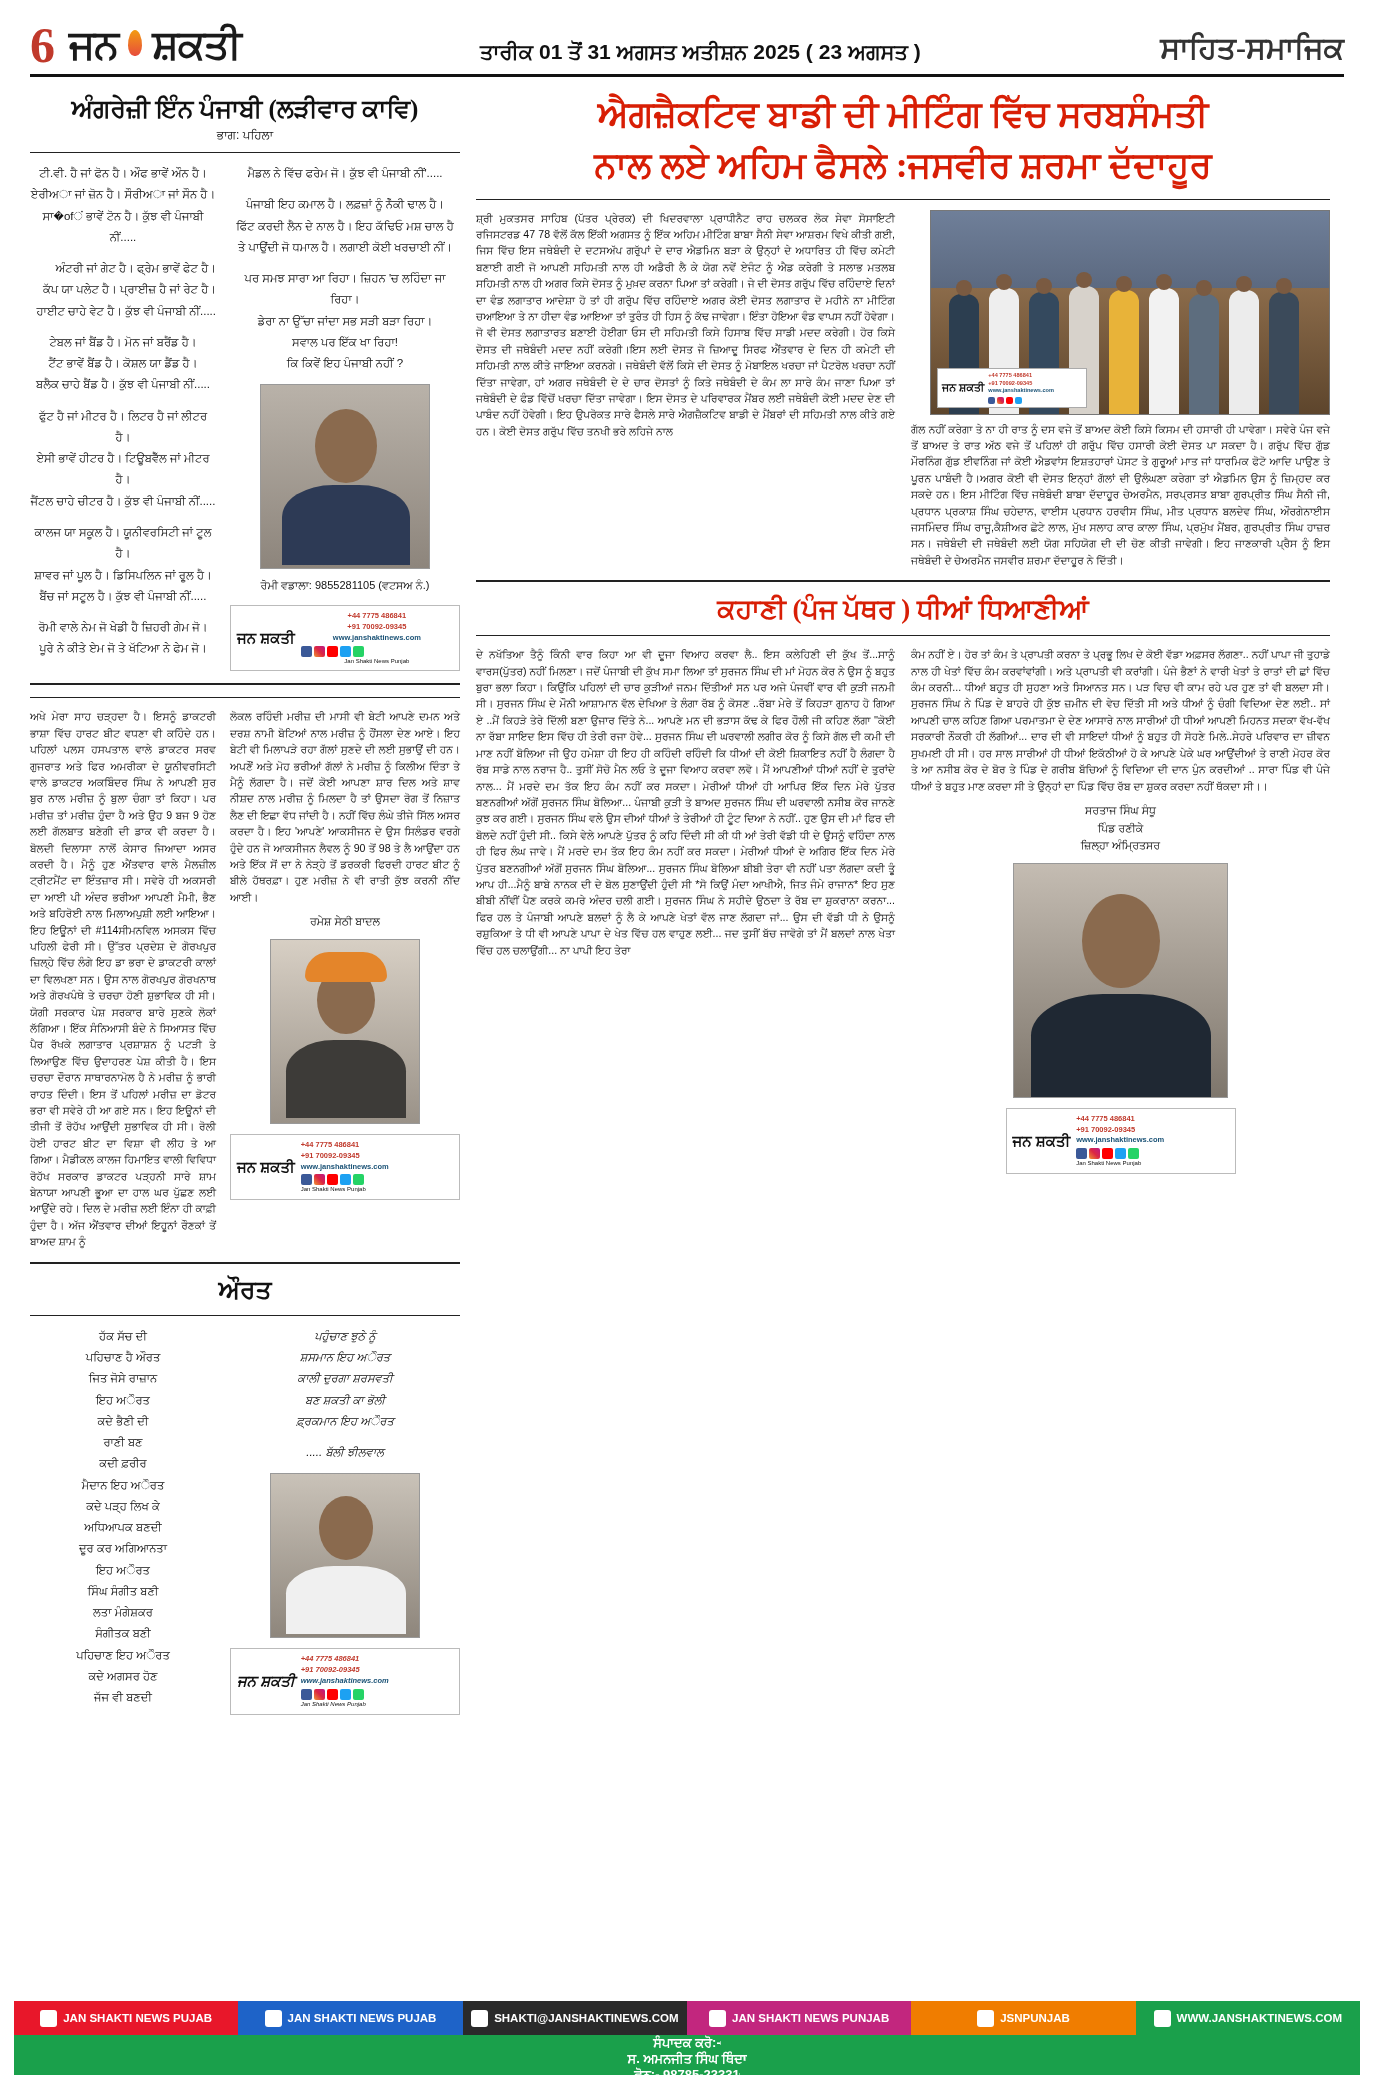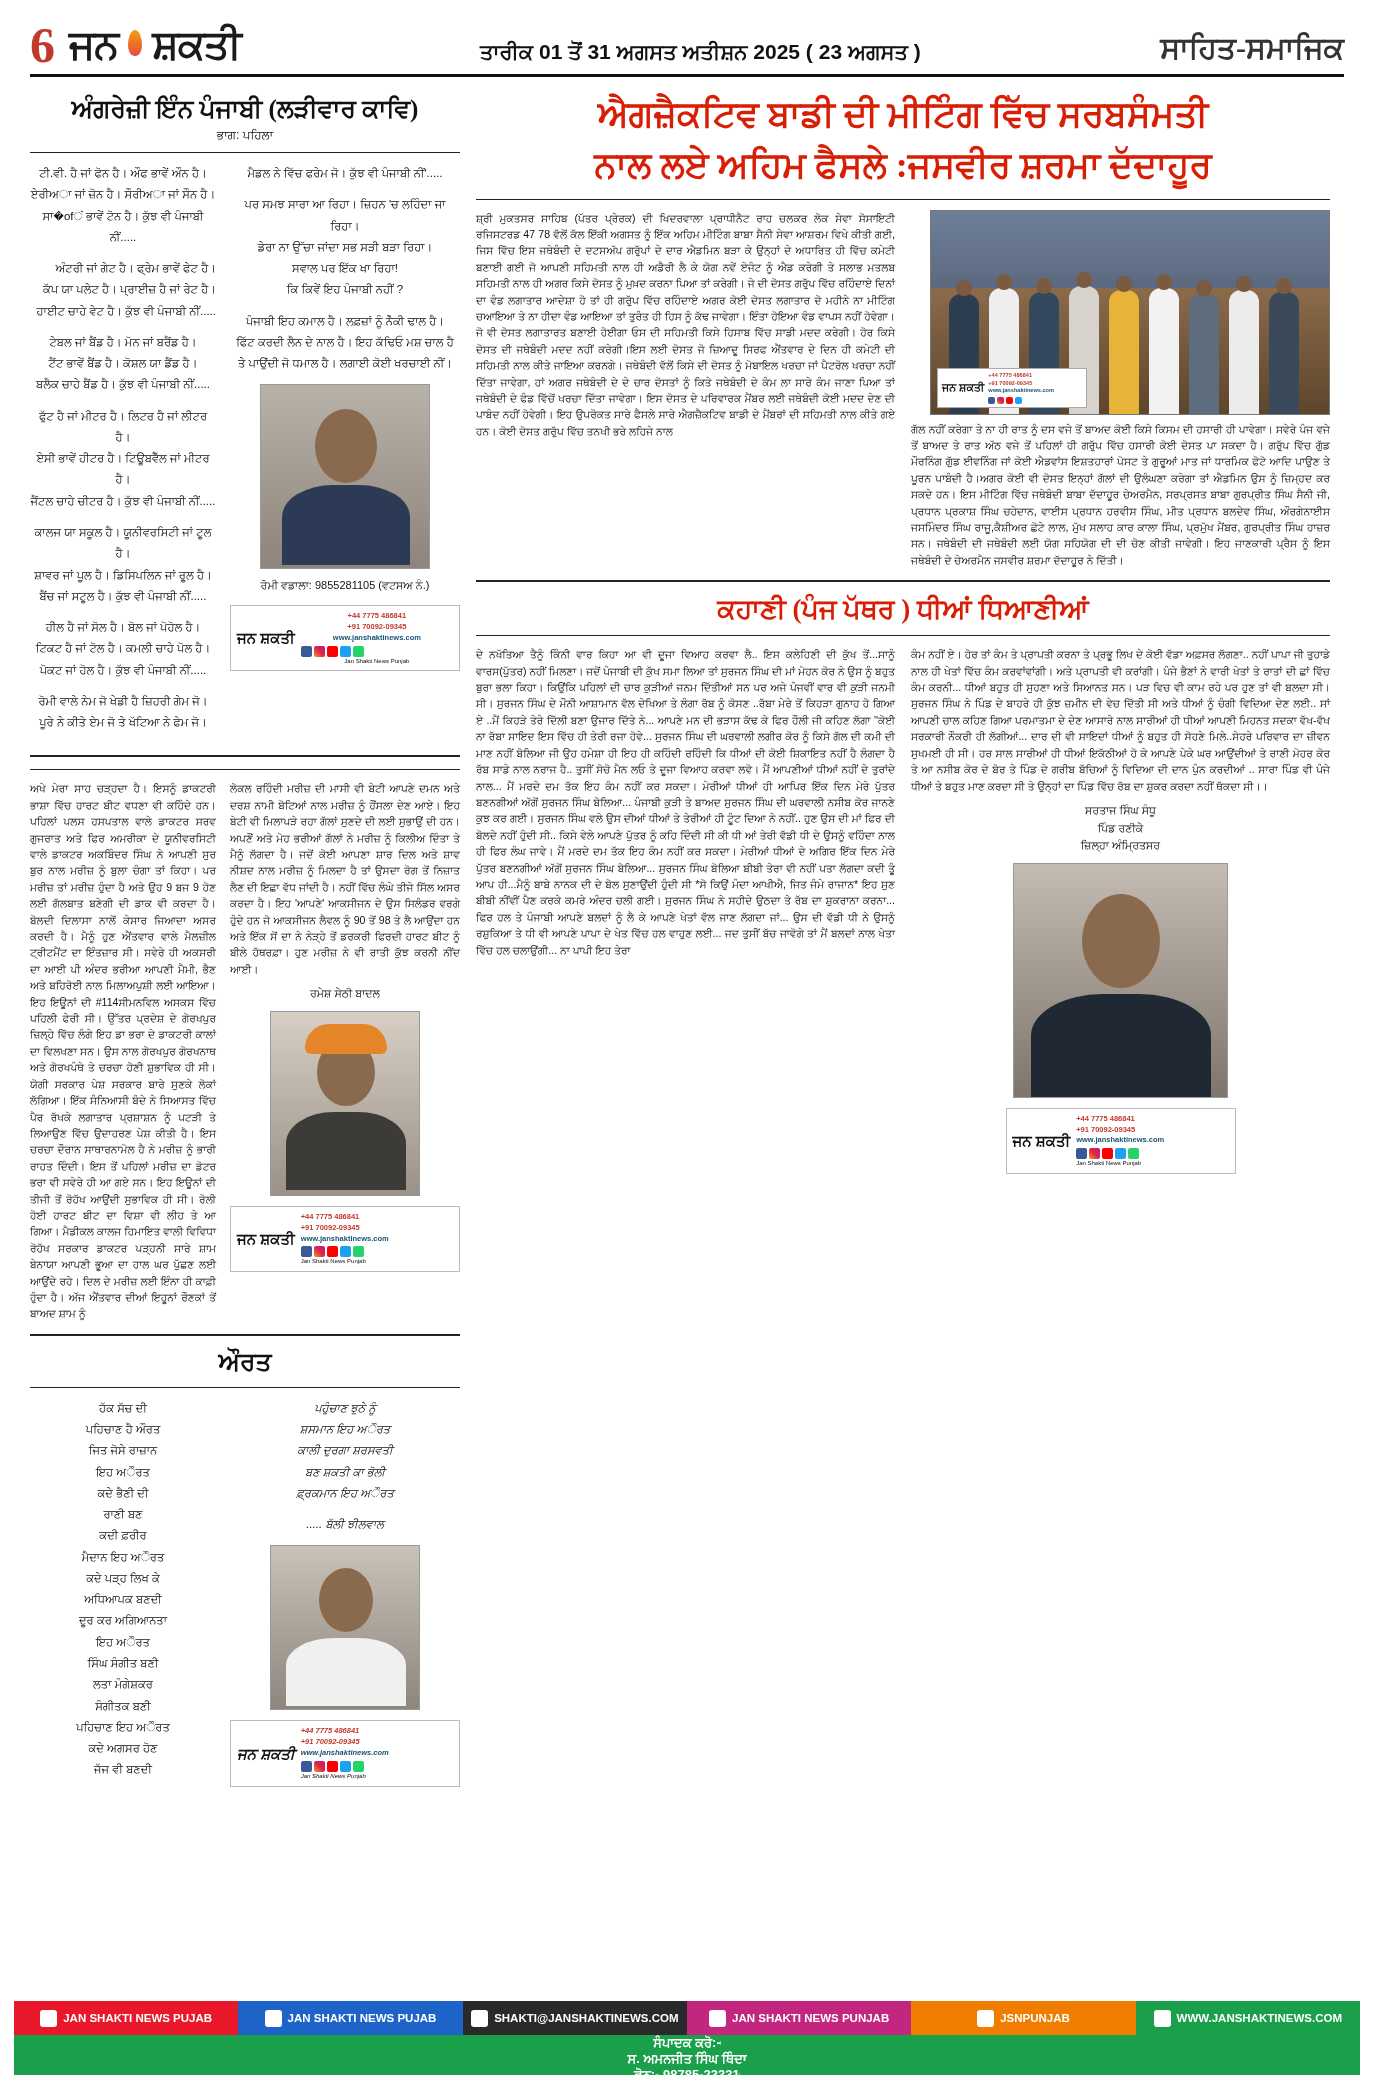--- a/index.html
+++ b/index.html
@@ -159,35 +159,32 @@
 ਹਾਈਟ ਚਾਹੇ ਵੇਟ ਹੈ। ਕੁੱਝ ਵੀ ਪੰਜਾਬੀ ਨੀਂ.....</p>
             <p style="white-space:pre-line;">ਟੇਬਲ ਜਾਂ ਬੈਂਡ ਹੈ। ਮੋਨ ਜਾਂ ਬਰੈਂਡ ਹੈ।
 ਟੈਂਟ ਭਾਵੇਂ ਬੈਂਡ ਹੈ। ਕੋਸ਼ਲ ਯਾ ਡੈਂਡ ਹੈ।
 ਬਲੈਕ ਚਾਹੇ ਬੈਂਡ ਹੈ। ਕੁੱਝ ਵੀ ਪੰਜਾਬੀ ਨੀਂ.....</p>
             <p style="white-space:pre-line;">ਫੁੱਟ ਹੈ ਜਾਂ ਮੀਟਰ ਹੈ। ਲਿਟਰ ਹੈ ਜਾਂ ਲੀਟਰ ਹੈ।
 ਏਸੀ ਭਾਵੇਂ ਹੀਟਰ ਹੈ। ਟਿਊਬਵੈੱਲ ਜਾਂ ਮੀਟਰ ਹੈ।
 ਜੈਂਟਲ ਚਾਹੇ ਚੀਟਰ ਹੈ। ਕੁੱਝ ਵੀ ਪੰਜਾਬੀ ਨੀਂ.....</p>
             <p style="white-space:pre-line;">ਕਾਲਜ ਯਾ ਸਕੂਲ ਹੈ। ਯੂਨੀਵਰਸਿਟੀ ਜਾਂ ਟੂਲ ਹੈ।
 ਸ਼ਾਵਰ ਜਾਂ ਪੂਲ ਹੈ। ਡਿਸਿਪਲਿਨ ਜਾਂ ਰੂਲ ਹੈ।
 ਬੈਂਚ ਜਾਂ ਸਟੂਲ ਹੈ। ਕੁੱਝ ਵੀ ਪੰਜਾਬੀ ਨੀਂ.....</p>
-            <p style="white-space:pre-line;">ਹੀਲ ਹੈ ਜਾਂ ਸੋਲ ਹੈ। ਬੋਲ ਜਾਂ ਪੋਹੋਲ ਹੈ।
-ਟਿਕਟ ਹੈ ਜਾਂ ਟੋਲ ਹੈ। ਕਮਲੀ ਚਾਹੇ ਪੋਲ ਹੈ।
-ਪੋਕਟ ਜਾਂ ਹੋਲ ਹੈ। ਕੁੱਝ ਵੀ ਪੰਜਾਬੀ ਨੀਂ.....</p>
             <p style="white-space:pre-line;">ਰੋਮੀ ਵਾਲੇ ਨੇਮ ਜੋ ਖੇਡੀ ਹੈ ਜ਼ਿਹਰੀ ਗੇਮ ਜੋ।
 ਪੂਰੇ ਨੇ ਕੀਤੇ ਏਮ ਜੋ ਤੇ ਖੱਟਿਆ ਨੇ ਫੇਮ ਜੋ।</p>
           </div>
           <div style="flex:1;" class="poem">
             <p style="white-space:pre-line;">ਮੈਡਲ ਨੇ ਵਿੱਚ ਫਰੇਮ ਜੋ। ਕੁੱਝ ਵੀ ਪੰਜਾਬੀ ਨੀਂ'.....</p>
+            <p style="white-space:pre-line;">ਪੰਜਾਬੀ ਇਹ ਕਮਾਲ ਹੈ। ਲਫ਼ਜ਼ਾਂ ਨੂੰ ਨੇੱਕੀ ਢਾਲ ਹੈ।
+ਫਿੱਟ ਕਰਦੀ ਲੈਨ ਦੇ ਨਾਲ ਹੈ। ਇਹ ਕੱਢਿਓ ਮਸ਼ ਚਾਲ ਹੈ
+ਤੇ ਪਾਉਂਦੀ ਜੋ ਧਮਾਲ ਹੈ। ਲਗਾਈ ਕੋਈ ਖਰਚਾਈ ਨੀਂ।</p>
             <p style="white-space:pre-line;">ਪਰ ਸਮਝ ਸਾਰਾ ਆ ਰਿਹਾ। ਜ਼ਿਹਨ 'ਚ ਲਹਿੰਦਾ ਜਾ ਰਿਹਾ।
 ਡੇਰਾ ਨਾ ਉੱਚਾ ਜਾਂਦਾ ਸਭ ਸੜੀ ਬੜਾ ਰਿਹਾ।
 ਸਵਾਲ ਪਰ ਇੱਕ ਖਾ ਰਿਹਾ!
 ਕਿ ਕਿਵੇਂ ਇਹ ਪੰਜਾਬੀ ਨਹੀਂ ?</p>
-            <p style="white-space:pre-line;">ਪੰਜਾਬੀ ਇਹ ਕਮਾਲ ਹੈ। ਲਫ਼ਜ਼ਾਂ ਨੂੰ ਨੇੱਕੀ ਢਾਲ ਹੈ।
-ਫਿੱਟ ਕਰਦੀ ਲੈਨ ਦੇ ਨਾਲ ਹੈ। ਇਹ ਕੱਢਿਓ ਮਸ਼ ਚਾਲ ਹੈ
-ਤੇ ਪਾਉਂਦੀ ਜੋ ਧਮਾਲ ਹੈ। ਲਗਾਈ ਕੋਈ ਖਰਚਾਈ ਨੀਂ।</p>
 
             <div class="photo p1">
               <div class="head-shape" style="width:62px;height:74px;background:#8a6a4e;left:54px;top:24px;"></div>
               <div class="body-shape" style="width:128px;height:80px;background:#2d3a55;left:21px;top:100px;"></div>
             </div>
             <div class="byline">
               <span>ਰੋਮੀ ਵਡਾਲਾ:</span>
               <span>9855281105 (ਵਟਸਅ ਨੰ.)</span>
             </div>
 

